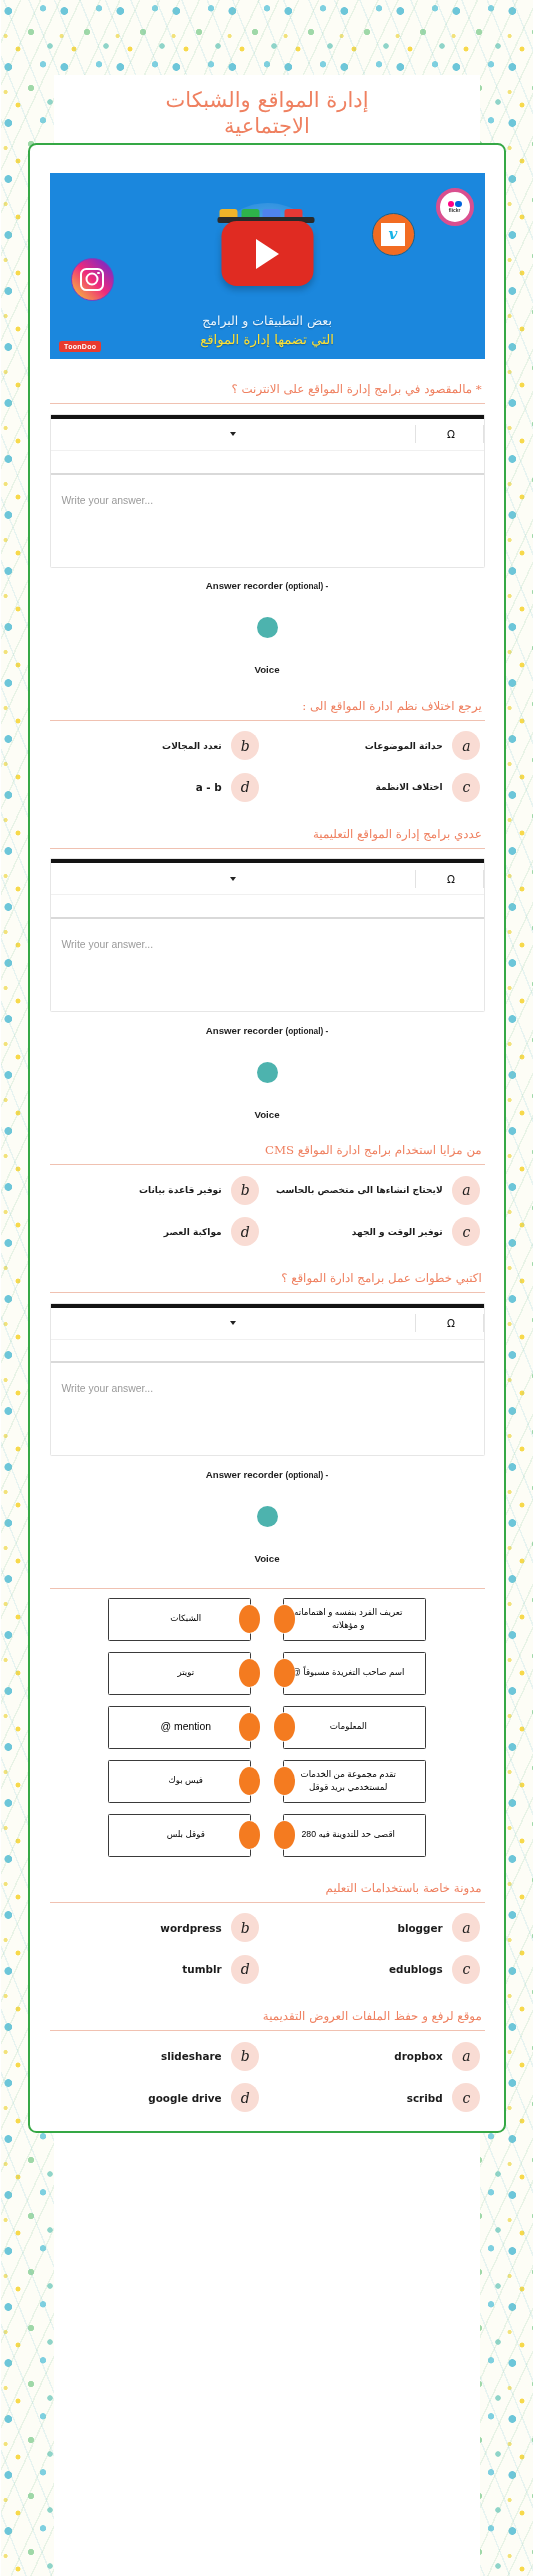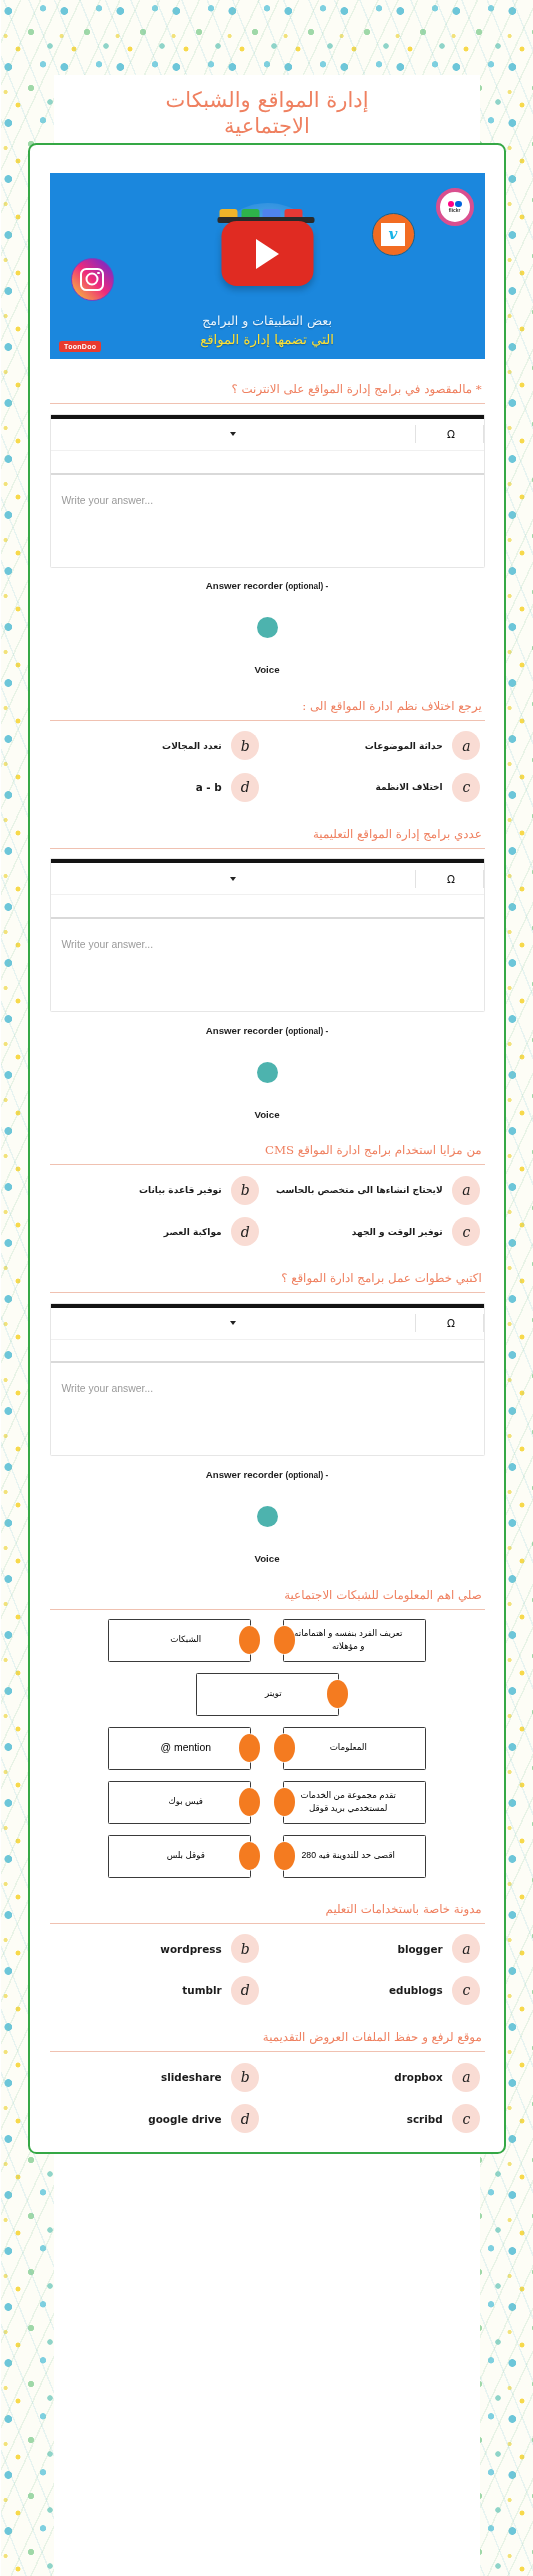--- a/index.html
+++ b/index.html
@@ -477,36 +477,39 @@
         <div class="editor-area">Write your answer...</div>
       </div>
       <div class="recorder-row">
         <span class="rec-label"><span>Answer recorder</span> <small>(optional) -</small></span>
         <span class="rec-dot"></span>
         <span class="rec-voice">Voice</span>
       </div>
     </div>
 
     <div class="q-block">
-      <div class="q-title">صلي اهم المعلومات للشبكات الاجتماعية</div>
       <div class="q-underline"></div>
       <div class="match-list">
 
         <div class="match-row">
           <div class="match-cell right">
             <span class="knob"></span>
             <span class="cell-text">تعريف الفرد بنفسه و اهتماماته و مؤهلاته</span>
           </div>
           <div class="match-cell left">
             <span class="knob"></span>
             <span class="cell-text">الشبكات</span>
           </div>
         </div>
 
         <div class="match-row">
+          <div class="match-cell right">
+            <span class="knob"></span>
+            <span class="cell-text">اسم صاحب التغريدة مسبوقاً @</span>
+          </div>
           <div class="match-cell left">
             <span class="knob"></span>
             <span class="cell-text">تويتر</span>
           </div>
         </div>
 
         <div class="match-row">
           <div class="match-cell right">
             <span class="knob"></span>
             <span class="cell-text">المعلومات</span>

